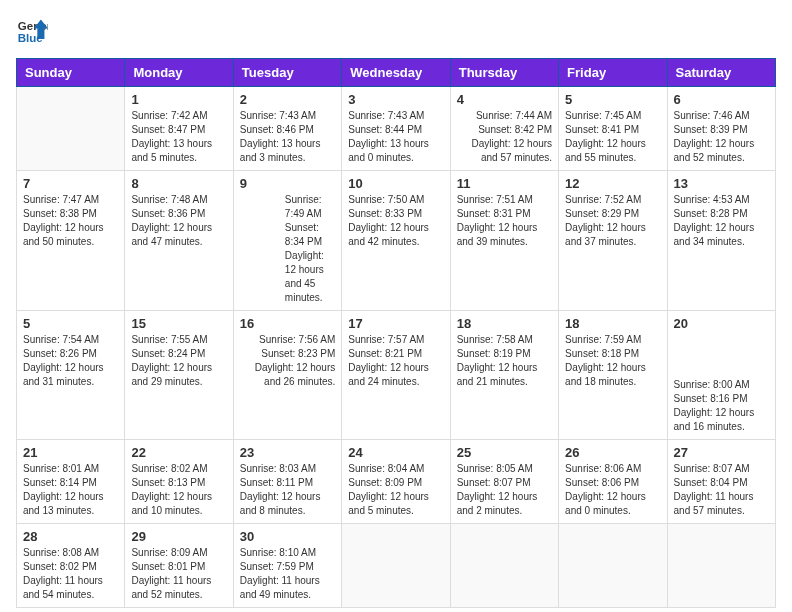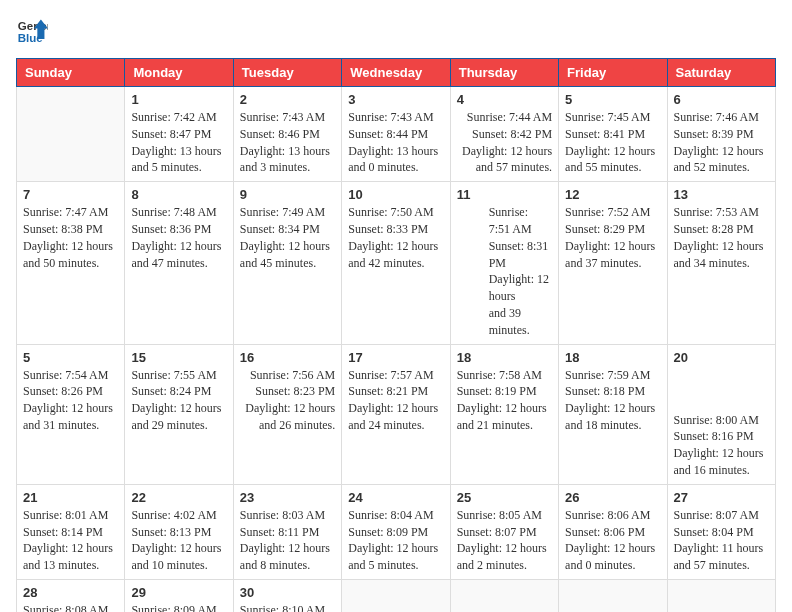--- a/index.html
+++ b/index.html
@@ -36,21 +36,21 @@
     .subtitle {
       font-size: 14px;
       color: #555;
     }
     .calendar {
       width: 100%;
       border-collapse: collapse;
       border: 1px solid #ccc;
     }
     .calendar th {
-      background: #ef4444;
+      background: #6d28d9;
       color: #fff;
       text-align: left;
       padding: 6px 8px;
       font-size: 13px;
       font-weight: bold;
       border: 1px solid #1558a0;
     }
     .calendar td {
       vertical-align: top;
       border: 1px solid #ddd;
@@ -65,24 +65,23 @@
       background: #f9f9f9;
     }
     .day-num {
       font-size: 13px;
       font-weight: bold;
       color: #333;
       display: block;
       margin-bottom: 2px;
     }
     .day-info {
-      font-size: 12px;
+      font-size: 10px;
       color: #333;
       line-height: 1.4;
-      font-family: Liberation Serif, serif;
     }
   </style>
 </head>
 <body>
 
 <div class="header">
   <div class="logo">
     <svg class="logo-icon" viewBox="0 0 36 36">
       <text x="2" y="16" font-size="13" font-weight="bold" fill="#333" font-family="Arial">General</text>
       <text x="2" y="29" font-size="13" font-weight="bold" fill="#1a6ab1" font-family="Arial">Blue</text>
@@ -163,49 +162,49 @@
         </td>
         <td>
           <span class="day-num">8</span>
           <div class="day-info" style="white-space: pre-line;">Sunrise: 7:48 AM
 Sunset: 8:36 PM
 Daylight: 12 hours
 and 47 minutes.</div>
         </td>
         <td>
           <span class="day-num">9</span>
-          <div class="day-info" style="white-space: pre-line;">Sunrise: 7:49 AM
+          <div class="day-info" style="white-space: pre-line; margin-left: 45px;">Sunrise: 7:49 AM
 Sunset: 8:34 PM
 Daylight: 12 hours
 and 45 minutes.</div>
         </td>
         <td>
           <span class="day-num">10</span>
           <div class="day-info" style="white-space: pre-line;">Sunrise: 7:50 AM
 Sunset: 8:33 PM
 Daylight: 12 hours
 and 42 minutes.</div>
         </td>
         <td>
           <span class="day-num">11</span>
-          <div class="day-info" style="white-space: pre-line; margin-left: 32px;">Sunrise: 7:51 AM
+          <div class="day-info" style="white-space: pre-line;">Sunrise: 7:51 AM
 Sunset: 8:31 PM
 Daylight: 12 hours
 and 39 minutes.</div>
         </td>
         <td>
           <span class="day-num">12</span>
           <div class="day-info" style="white-space: pre-line;">Sunrise: 7:52 AM
 Sunset: 8:29 PM
 Daylight: 12 hours
 and 37 minutes.</div>
         </td>
         <td>
           <span class="day-num">13</span>
-          <div class="day-info" style="white-space: pre-line;">Sunrise: 7:53 AM
+          <div class="day-info" style="white-space: pre-line;">Sunrise: 4:53 AM
 Sunset: 8:28 PM
 Daylight: 12 hours
 and 34 minutes.</div>
         </td>
       </tr>
       <tr>
         <td>
           <span class="day-num">5</span>
           <div class="day-info" style="white-space: pre-line;">Sunrise: 7:54 AM
 Sunset: 8:26 PM
@@ -258,21 +257,21 @@
       <tr>
         <td>
           <span class="day-num">21</span>
           <div class="day-info" style="white-space: pre-line;">Sunrise: 8:01 AM
 Sunset: 8:14 PM
 Daylight: 12 hours
 and 13 minutes.</div>
         </td>
         <td>
           <span class="day-num">22</span>
-          <div class="day-info" style="white-space: pre-line;">Sunrise: 4:02 AM
+          <div class="day-info" style="white-space: pre-line;">Sunrise: 8:02 AM
 Sunset: 8:13 PM
 Daylight: 12 hours
 and 10 minutes.</div>
         </td>
         <td>
           <span class="day-num">23</span>
           <div class="day-info" style="white-space: pre-line;">Sunrise: 8:03 AM
 Sunset: 8:11 PM
 Daylight: 12 hours
 and 8 minutes.</div>

